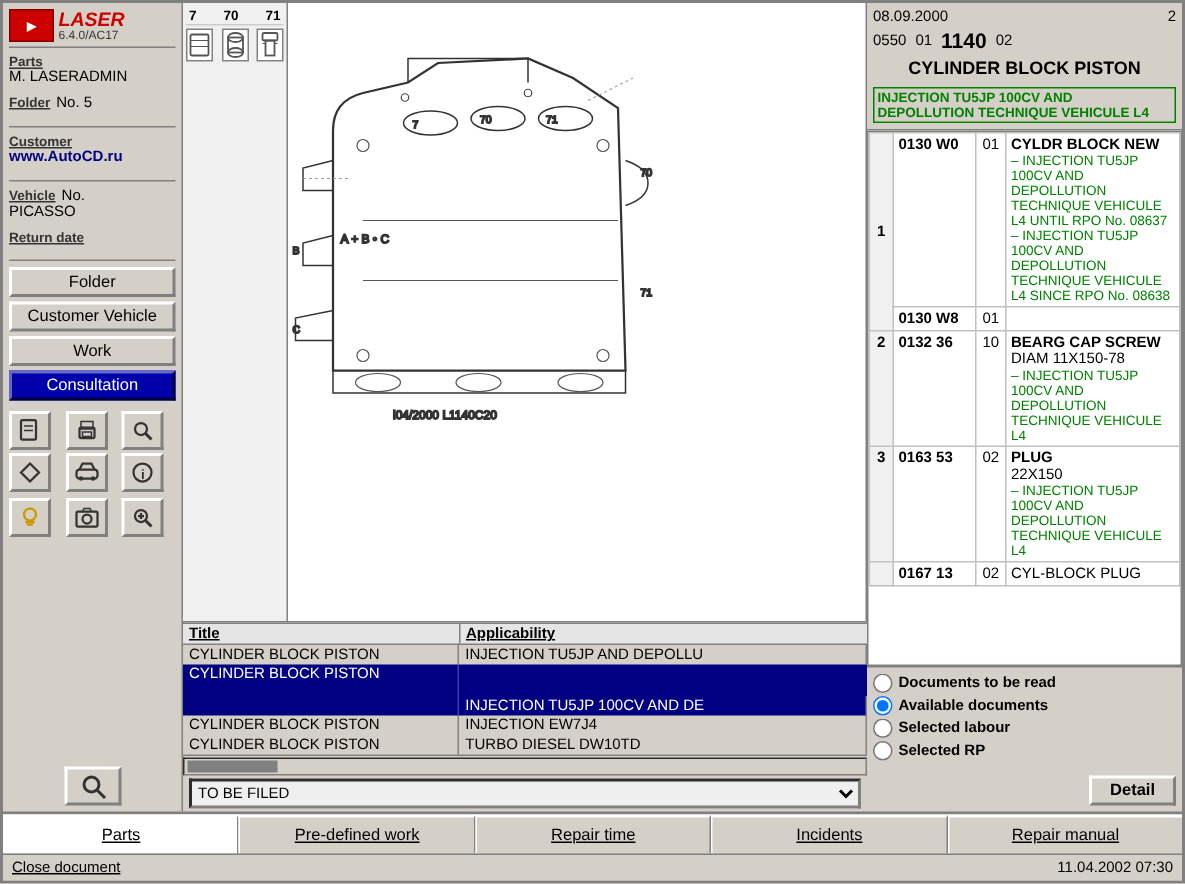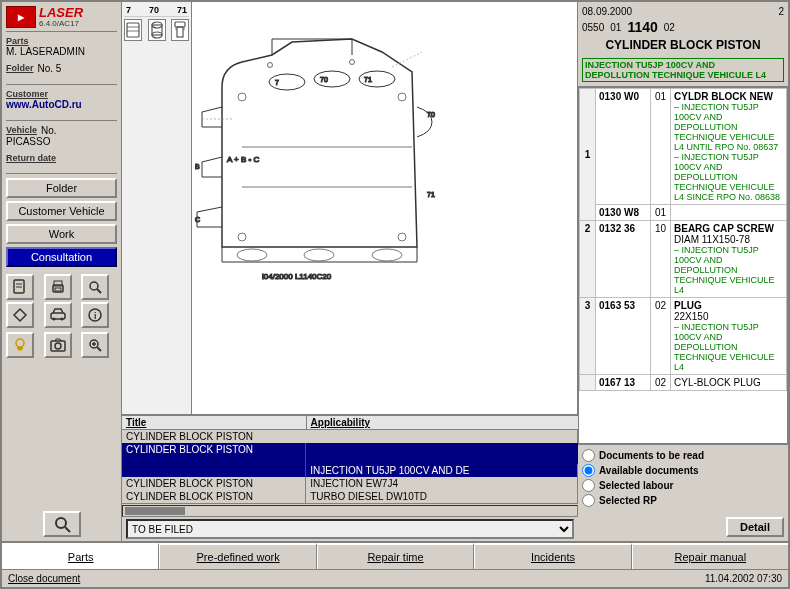--- a/index.html
+++ b/index.html
@@ -315,20 +315,21 @@
 
         <div style="background:#d4d0c8; border-top:1px solid #808080;">
 
           <div style="display:flex; background:#e5e5e5; border-bottom:1px solid #808080;text-decoration:underline;">
             <div style="flex:1; padding:1px 4px; font-size:10px; font-weight:bold; border-right:1px solid #808080;">Title</div>
             <div style="flex:1.5; padding:1px 4px; font-size:10px; font-weight:bold;">Applicability</div>
           </div>
 
           <div class="parts-row" style="display:flex;">
             <div class="parts-cell" style="flex:1; border-right:1px solid #808080; font-size:10px;">CYLINDER BLOCK PISTON</div>
+            <div class="parts-cell" style="flex:1.5; font-size:10px;">INJECTION TU5JP AND DEPOLLU</div>
           </div>
           <div class="parts-row parts-row-selected" style="display:flex; background:#000080; color:white;">
             <div class="parts-cell" style="flex:1; border-right:1px solid #4040aa; font-size:10px; color:white;">CYLINDER BLOCK PISTON</div>
             <div class="parts-cell" style="flex:1.5; font-size:10px; color:white;margin-top:21px;">INJECTION TU5JP 100CV AND DE</div>
           </div>
           <div class="parts-row" style="display:flex;">
             <div class="parts-cell" style="flex:1; border-right:1px solid #808080; font-size:10px;">CYLINDER BLOCK PISTON</div>
             <div class="parts-cell" style="flex:1.5; font-size:10px;">INJECTION EW7J4</div>
           </div>
           <div class="parts-row" style="display:flex;">

